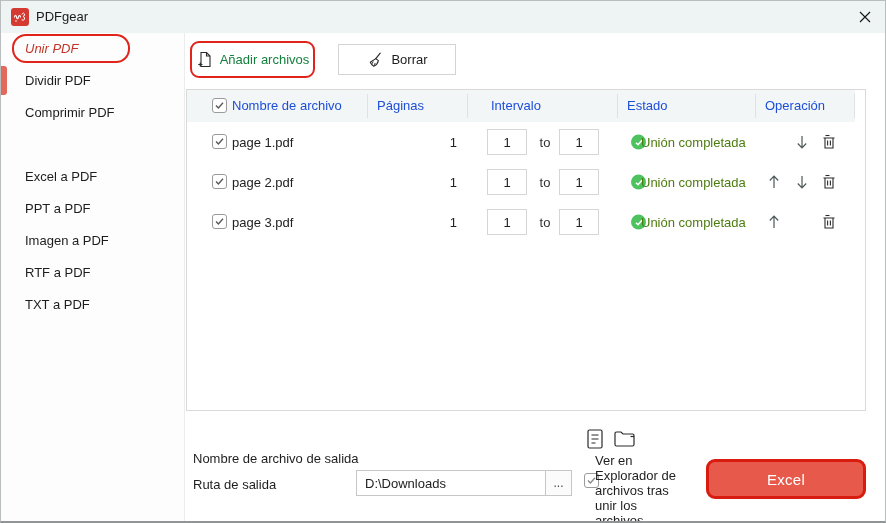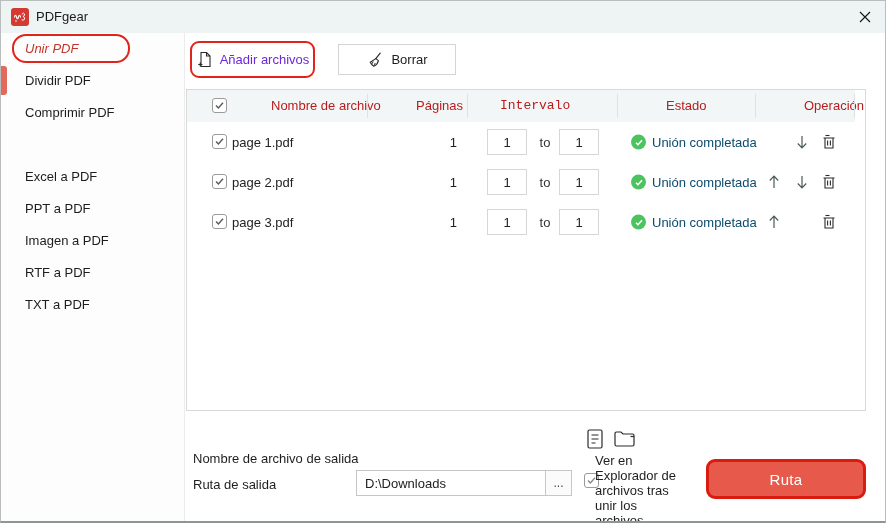--- a/index.html
+++ b/index.html
@@ -15,37 +15,37 @@
   .close-btn { position:absolute; right:12px; top:8px; width:16px; height:16px; cursor:default; }
 
   
   .sidebar { position:absolute; left:0; top:32px; width:184px; height:491px; background:#fdfdfd; border-right:1px solid #ececec; }
   .side-item { position:absolute; left:24px; height:26px; line-height:26px; color:#1d1d1d; white-space:nowrap; }
   .side-item.selected { color:#c13529; }
   .accent-bar { position:absolute; left:0; top:33px; width:6px; height:29px; background:#e26a5c; border-radius:0 3px 3px 0; }
   .ring { position:absolute; border:2px solid #e0231b; pointer-events:none; }
 
   
-  .btn-add { position:absolute; left:192px; top:43px; width:119px; height:31px; background:#fff; border:none; display:flex; align-items:center; justify-content:center; gap:7px; font-size:13px; color:#6d28d9; }
+  .btn-add { position:absolute; left:192px; top:43px; width:119px; height:31px; background:#fff; border:none; display:flex; align-items:center; justify-content:center; gap:7px; font-size:13px; color:#15803d; }
   .btn-clear { position:absolute; left:337px; top:43px; width:118px; height:31px; background:#fff; border:1px solid #d4d4d4; display:flex; align-items:center; justify-content:center; gap:7px; font-size:13px; color:#1b1b1b; }
 
   
   .table { position:absolute; left:185px; top:88px; width:680px; height:322px; border:1px solid #d9d9d9; background:#fff; }
   .thead { position:absolute; left:0; top:0; width:668px; height:32px; background:#f3f6f7; }
   .thead .sep { position:absolute; top:4px; width:1px; height:24px; background:#dfe2e4; }
-  .hlabel { position:absolute; top:0; height:32px; line-height:32px; color:#b91c1c; white-space:nowrap;margin-left:39px; }
+  .hlabel { position:absolute; top:0; height:32px; line-height:32px; color:#1d4ed8; white-space:nowrap; }
   .scroll-track { position:absolute; left:655px; top:32px; width:13px; height:120px; background:#f2f3f6; }
   .trow { position:absolute; left:0; width:668px; height:40px; background:#fff; }
   .cell { position:absolute; top:50%; transform:translateY(-50%); white-space:nowrap; }
   .checkbox { width:15px; height:15px; border:1px solid #9b9b9b; border-radius:3px; background:#fff; display:inline-flex; align-items:center; justify-content:center; }
   .pages-val { left:180px; width:90px; text-align:right; }
   .range-input { position:absolute; top:50%; transform:translateY(-50%); width:40px; height:26px; border:1px solid #d6d6d6; text-align:center; font-size:13px; font-family:inherit; color:#222; background:#fff; }
   .to-label { position:absolute; left:344px; width:28px; text-align:center; top:50%; transform:translateY(-50%); color:#333; }
   .status-icon { position:absolute; left:444px; top:50%; transform:translateY(-50%); width:15px; height:15px; border-radius:50%; background:#4cc35e; display:flex; align-items:center; justify-content:center; }
-  .status-text { left:465px; color:#0c4a6e; }
+  .status-text { left:454px; color:#4d7c0f; }
   .op-icon { position:absolute; top:50%; transform:translateY(-50%); width:18px; height:18px; cursor:default; }
   .op-up { left:578px; } .op-down { left:606px; } .op-trash { left:633px; }
 
   
   .field-label { position:absolute; color:#1e1e1e; white-space:nowrap; }
   .text-input { position:absolute; height:26px; border:1px solid #c6c6c6; background:#fff; font-size:13px; font-family:inherit; color:#222; padding:0 8px; }
   .dots-btn { position:absolute; left:545px; top:469px; width:26px; height:26px; border:1px solid #c6c6c6; border-left:none; background:#fbfbfb; font-size:12px; color:#444; line-height:22px; text-align:center; }
   .mini-icon { position:absolute; width:22px; height:22px; }
   .explorer-text { position:absolute; left:594px; top:452px; width:90px; line-height:15px; color:#1e1e1e; }
   .btn-merge { position:absolute; left:705px; top:458px; width:160px; height:40px; background:#e7594a; border:3px solid #d81c10; border-radius:9px; color:#fff; font-size:15px; display:flex; align-items:center; justify-content:center; letter-spacing:.3px; }
@@ -111,21 +111,21 @@
     <div class="thead">
       <span class="cell" style="left:25px;">
         <span class="checkbox">
             <svg width="11" height="11" viewBox="0 0 11 11">
               <path d="M2 5.5 L4.4 8 L9 2.8" stroke="#5a5a5a" stroke-width="1.4" fill="none"></path>
             </svg>
           </span>
       </span>
       <div class="hlabel" style="left:45px;">Nombre de archivo</div>
       <div class="hlabel" style="left:190px;">Páginas</div>
-      <div class="hlabel" style="left:274px;font-family:Liberation Mono, monospace;">Intervalo</div>
+      <div class="hlabel" style="left:304px;">Intervalo</div>
       <div class="hlabel" style="left:440px;">Estado</div>
       <div class="hlabel" style="left:578px;">Operación</div>
       <div class="sep" style="left:180px;"></div>
       <div class="sep" style="left:280px;"></div>
       <div class="sep" style="left:430px;"></div>
       <div class="sep" style="left:568px;"></div>
       <div class="sep" style="left:667px;"></div>
     </div>
     <div class="scroll-track"></div>
 
@@ -252,15 +252,15 @@
   <input class="text-input" style="left: 355px; top: 469px; width: 190px;" value="D:\Downloads">
   <button class="dots-btn">...</button>
 
   <span class="cell checkbox" style="position:absolute; left:583px; top:472px; transform:none;">
     <svg width="11" height="11" viewBox="0 0 11 11">
         <path d="M2 5.5 L4.4 8 L9 2.8" stroke="#8a8a8a" stroke-width="1.4" fill="none"></path>
       </svg>
   </span>
   <div class="explorer-text">Ver en Explorador de archivos tras unir los archivos</div>
 
-  <button class="btn-merge">Ruta</button>
+  <button class="btn-merge">Excel</button>
 
 </div>
 
 </body></html>

